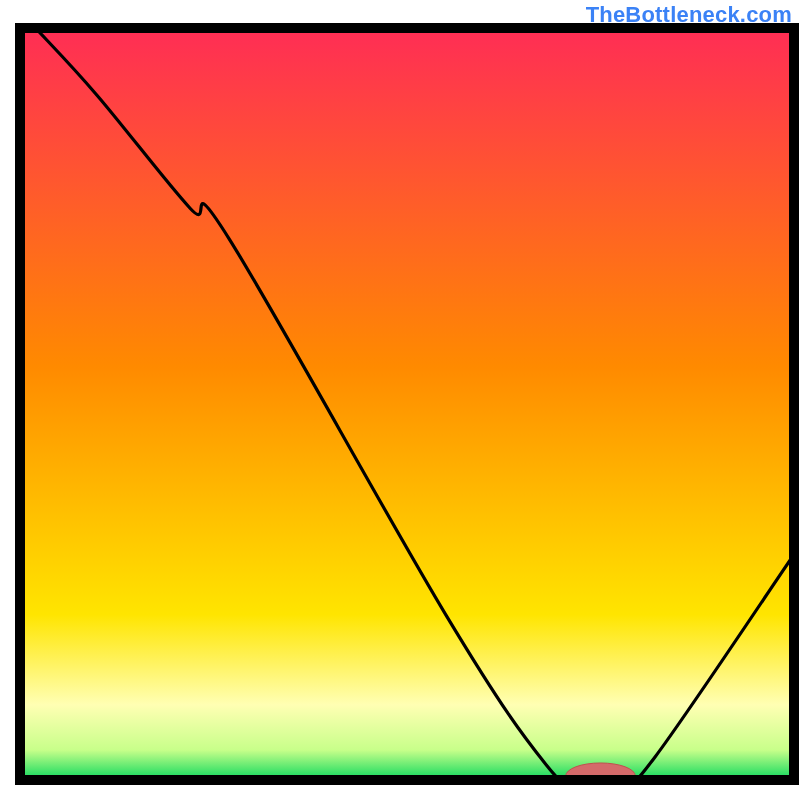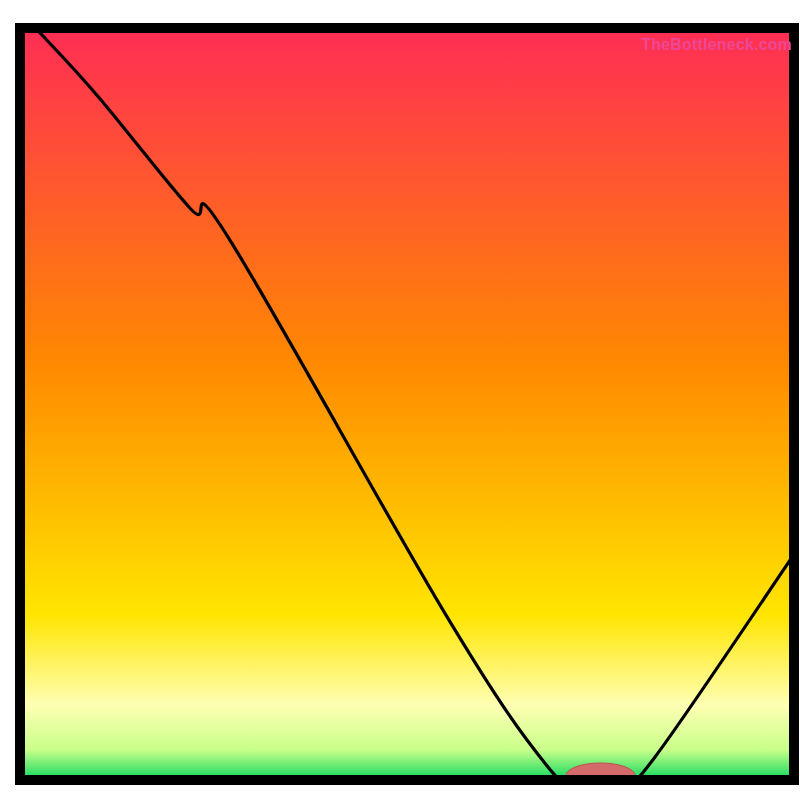--- a/index.html
+++ b/index.html
@@ -12,25 +12,24 @@
   }
   .container {
     position: relative;
     width: 800px;
     height: 800px;
   }
   .watermark {
     position: absolute;
     top: 2px;
     right: 8px;
-    font-size: 16px;
+    font-size: 22px;
     font-weight: bold;
-    color: #ec4899;
+    color: #3b82f6;
     letter-spacing: 0.2px;
-    margin-top: 34px;
   }
   svg {
     display: block;
   }
 </style>
 </head>
 <body>
 <div class="container">
 
 <div class="watermark">TheBottleneck.com</div>

